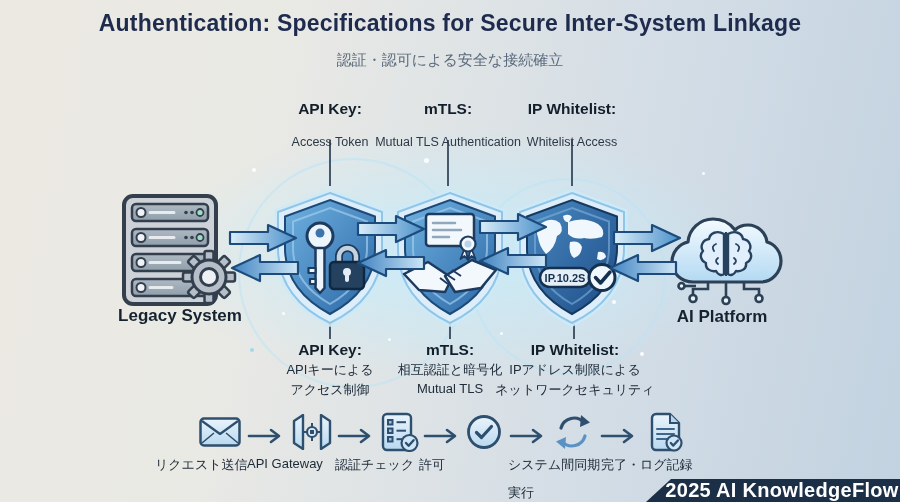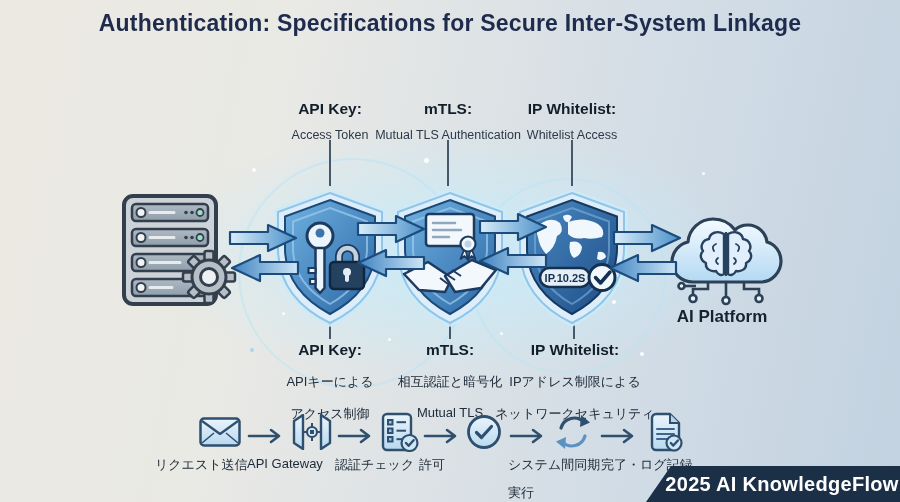--- a/index.html
+++ b/index.html
@@ -16,40 +16,40 @@
   .ring2 { left:470px; top:178px; width:196px; height:196px; }
   .sparkle { position:absolute; border-radius:50%; background:#ffffff; z-index:1; opacity:0.9; }
 
   .title { position:absolute; top:10px; left:0; width:100%; text-align:center;
     font-size:23px; font-weight:bold; color:#1e2b4d; letter-spacing:0.2px; z-index:2; }
   .subtitle { position:absolute; top:51px; left:0; width:100%; text-align:center;
     font-size:15px; color:#5a6a7c; z-index:2; }
 
   .top-label { position:absolute; top:100px; width:220px; text-align:center; z-index:2; }
   .tl-title { font-size:15.5px; font-weight:bold; color:#131e2b; }
-  .tl-sub { font-size:12.5px; color:#2c3947; margin-top:10px; }
+  .tl-sub { font-size:12.5px; color:#2c3947; margin-top:17px; }
   .vline { position:absolute; width:2px; background:#46586a; z-index:1; }
 
   .bottom-label { position:absolute; top:341px; width:230px; text-align:center; z-index:2; }
   .bl-title { font-size:15.5px; font-weight:bold; color:#131e2b; }
-  .bl-line { font-size:13px; color:#202d3b; margin-top:14px; }
+  .bl-line { font-size:13px; color:#202d3b; margin-top:2px; }
 
   .endpoint-label { position:absolute; font-size:17px; font-weight:bold; color:#15222f;
     text-align:center; z-index:2; }
   .icon-abs { position:absolute; z-index:2; }
   .shield-svg { position:absolute; top:188px; width:124px; height:140px; z-index:2; }
   .barrow { position:absolute; width:70px; height:30px; z-index:3; }
 
   .flow-step { position:absolute; top:413px; width:130px; text-align:left; z-index:2; }
   .fs-icon { height:38px; display:flex; align-items:center; justify-content:center; }
   .fs-label { font-size:13px; font-weight:500; color:#1c2936; margin-top:5px; }
   .fs-label2 { font-size:13px; font-weight:500; color:#1c2936; margin-top:10px; }
   .flow-arrow { position:absolute; top:428px; width:38px; height:16px; z-index:2; }
 
-  .badge { position:absolute; right:0; bottom:0; width:254px; height:36px; background:#1b2f47;
+  .badge { position:absolute; right:0; bottom:0; width:254px; height:23px; background:#1b2f47;
     clip-path:polygon(25px 0, 100% 0, 100% 100%, 0 100%); display:flex; align-items:center;
     justify-content:center; padding-left:18px; z-index:5; }
   .badge span { color:#ffffff; font-weight:bold; font-size:20px; letter-spacing:0.3px; }
 </style>
 </head>
 <body>
 
 <div class="canvas">
 
   <svg width="0" height="0" style="position:absolute">
@@ -93,20 +93,21 @@
   <div class="sparkle" style="left:612px;top:300px;width:4px;height:4px"></div>
   <div class="sparkle" style="left:500px;top:332px;width:3px;height:3px"></div>
   <div class="sparkle" style="left:282px;top:312px;width:3px;height:3px"></div>
   <div class="sparkle" style="left:702px;top:172px;width:3px;height:3px"></div>
   <div class="sparkle" style="left:640px;top:352px;width:4px;height:4px"></div>
   <div class="sparkle" style="left:388px;top:338px;width:3px;height:3px"></div>
   <div class="sparkle" style="left:655px;top:238px;width:6px;height:6px;background:#7fc4e8"></div>
   <div class="sparkle" style="left:250px;top:348px;width:4px;height:4px;background:#9fd4ee"></div>
 
   <div class="title">Authentication: Specifications for Secure Inter-System Linkage</div>
+  <div class="subtitle">認証・認可による安全な接続確立</div>
 
   <div class="top-label" style="left:220px">
     <div class="tl-title">API Key:</div>
     <div class="tl-sub">Access Token</div>
   </div>
   <div class="top-label" style="left:338px">
     <div class="tl-title">mTLS:</div>
     <div class="tl-sub">Mutual TLS Authentication</div>
   </div>
   <div class="top-label" style="left:462px">
@@ -146,20 +147,21 @@
         <rect x="-4.5" y="-26" width="9" height="11" rx="2" transform="rotate(135)"></rect>
         <rect x="-4.5" y="-26" width="9" height="11" rx="2" transform="rotate(180)"></rect>
         <rect x="-4.5" y="-26" width="9" height="11" rx="2" transform="rotate(225)"></rect>
         <rect x="-4.5" y="-26" width="9" height="11" rx="2" transform="rotate(270)"></rect>
         <rect x="-4.5" y="-26" width="9" height="11" rx="2" transform="rotate(315)"></rect>
       </g>
       <circle r="17" fill="#b6bfc8" stroke="#333f4d" stroke-width="3"></circle>
       <circle r="8.5" fill="#eef1f4" stroke="#333f4d" stroke-width="3"></circle>
     </g>
   </svg>
+  <div class="endpoint-label" style="left:100px;top:306px;width:160px">Legacy System</div>
 
   <svg class="barrow" style="left:228px;top:223px" viewBox="0 0 70 30">
     <polygon points="2,9 40,9 40,2 68,15 40,28 40,21 2,21" fill="url(#gArrow)" stroke="#1d4c7c" stroke-width="2.2" stroke-linejoin="round"></polygon>
   </svg>
   <svg class="barrow" style="left:230px;top:253px" viewBox="0 0 70 30">
     <polygon points="68,9 30,9 30,2 2,15 30,28 30,21 68,21" fill="url(#gArrowL)" stroke="#1d4c7c" stroke-width="2.2" stroke-linejoin="round"></polygon>
   </svg>
 
   <svg class="shield-svg" style="left:268px" viewBox="0 0 124 140">
     <path d="M62 5 L114 24 V60 C114 94 95 119 62 135 C29 119 10 94 10 60 V24 Z" fill="none" stroke="#cdeaf8" stroke-width="7" opacity="0.9"></path>

